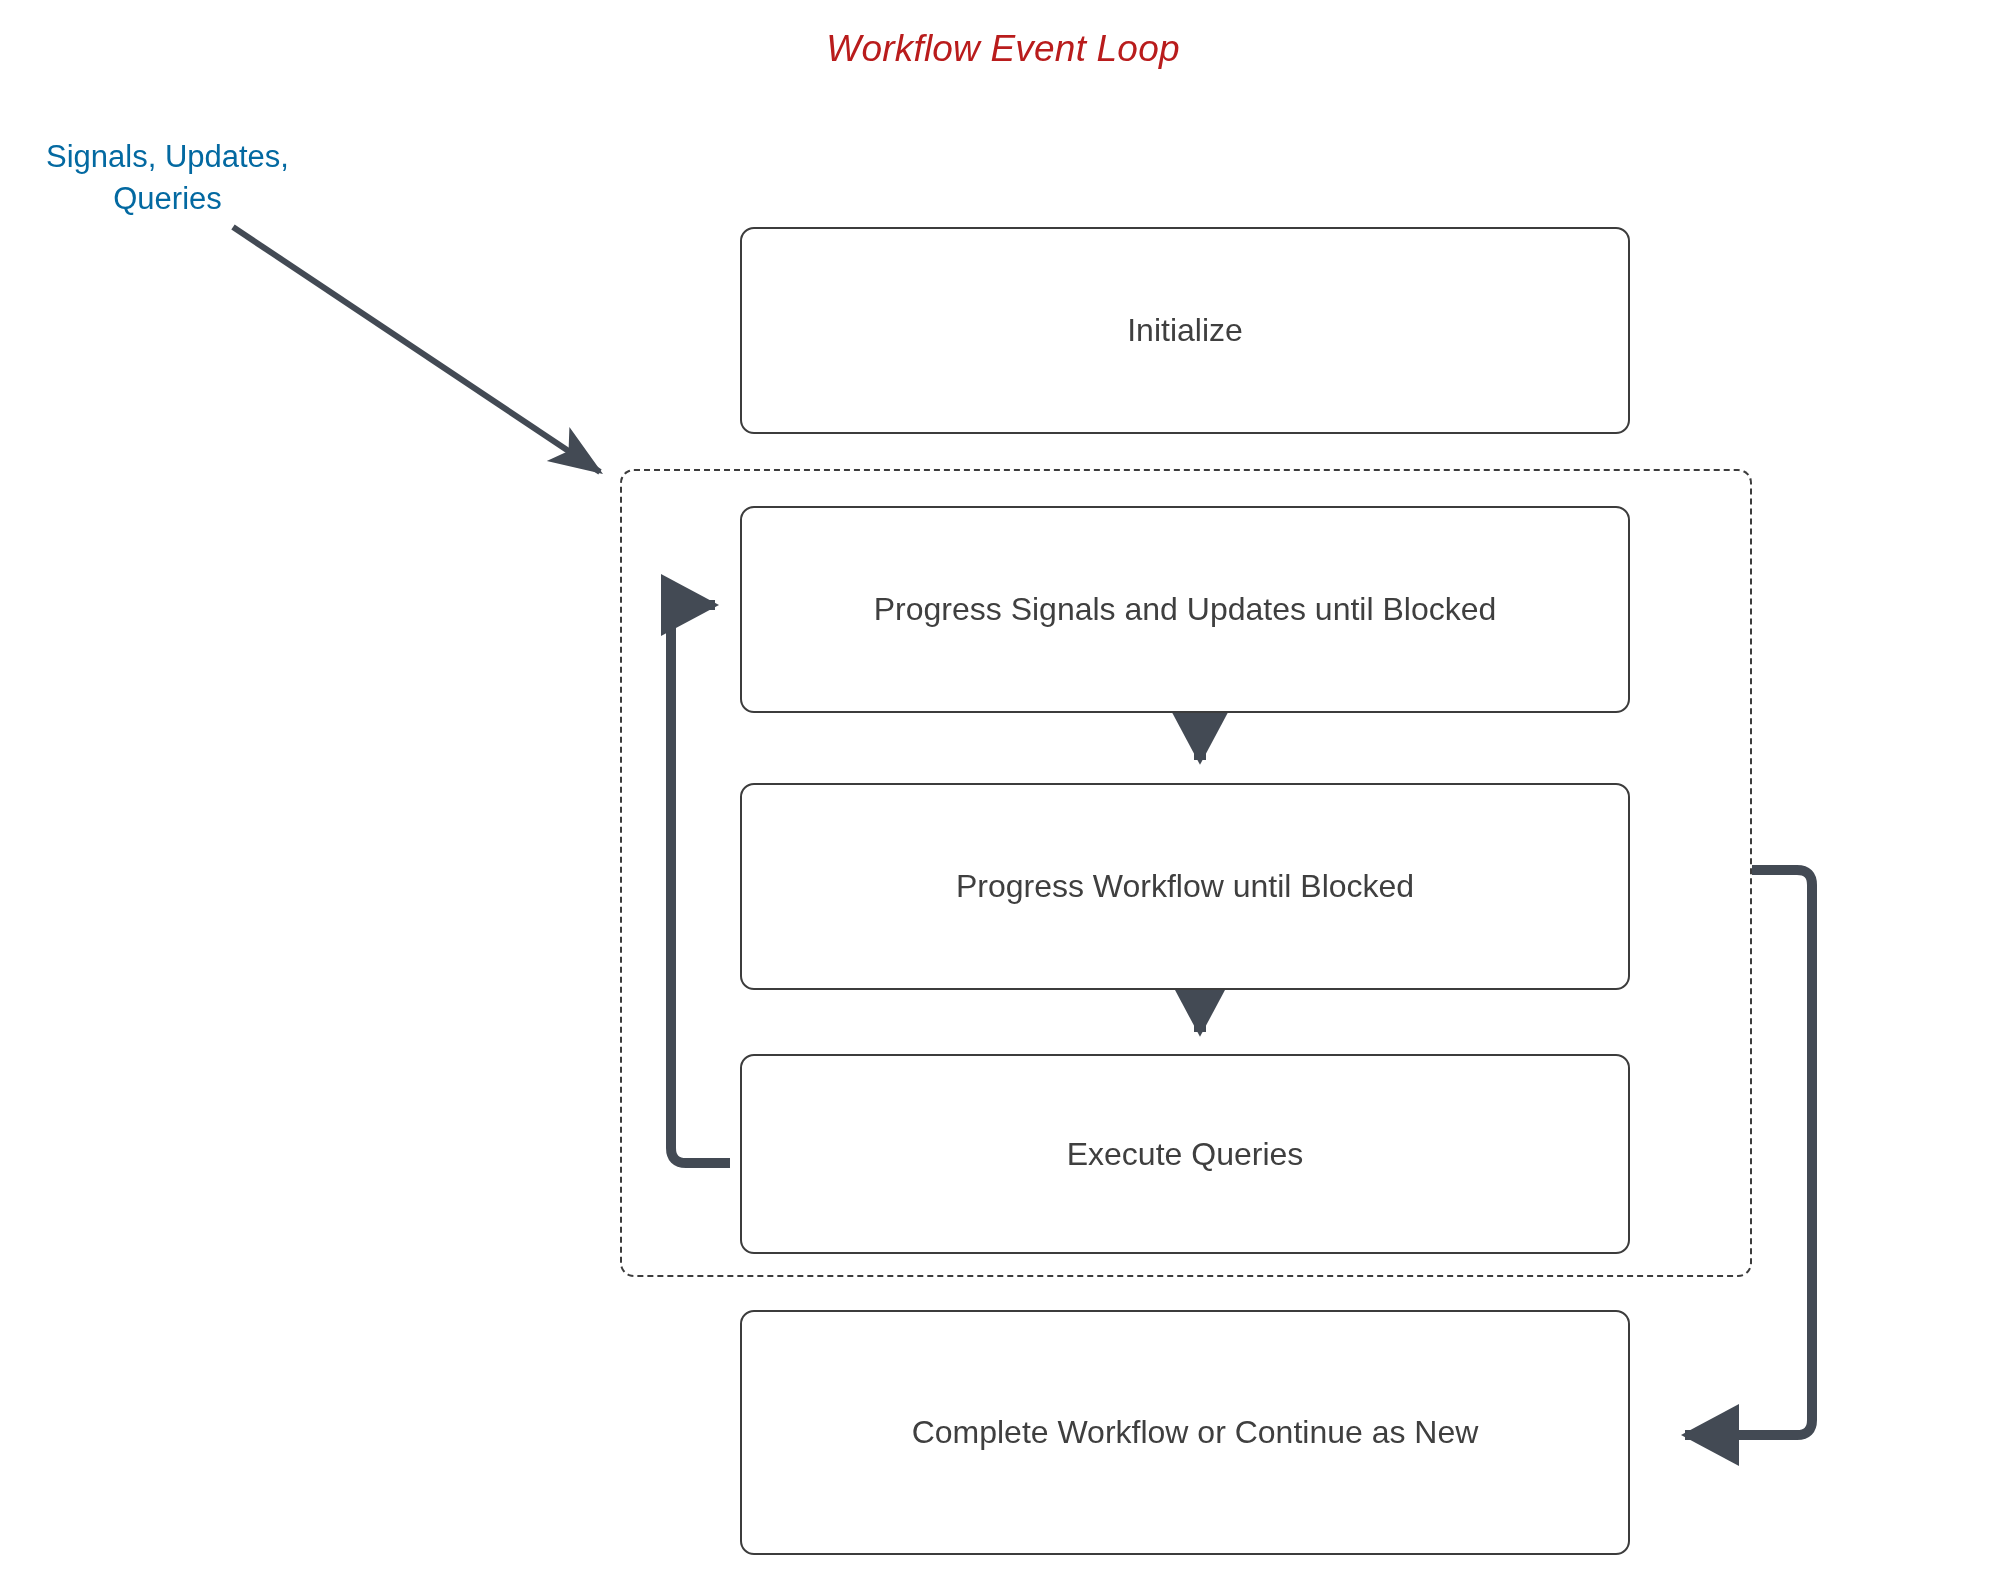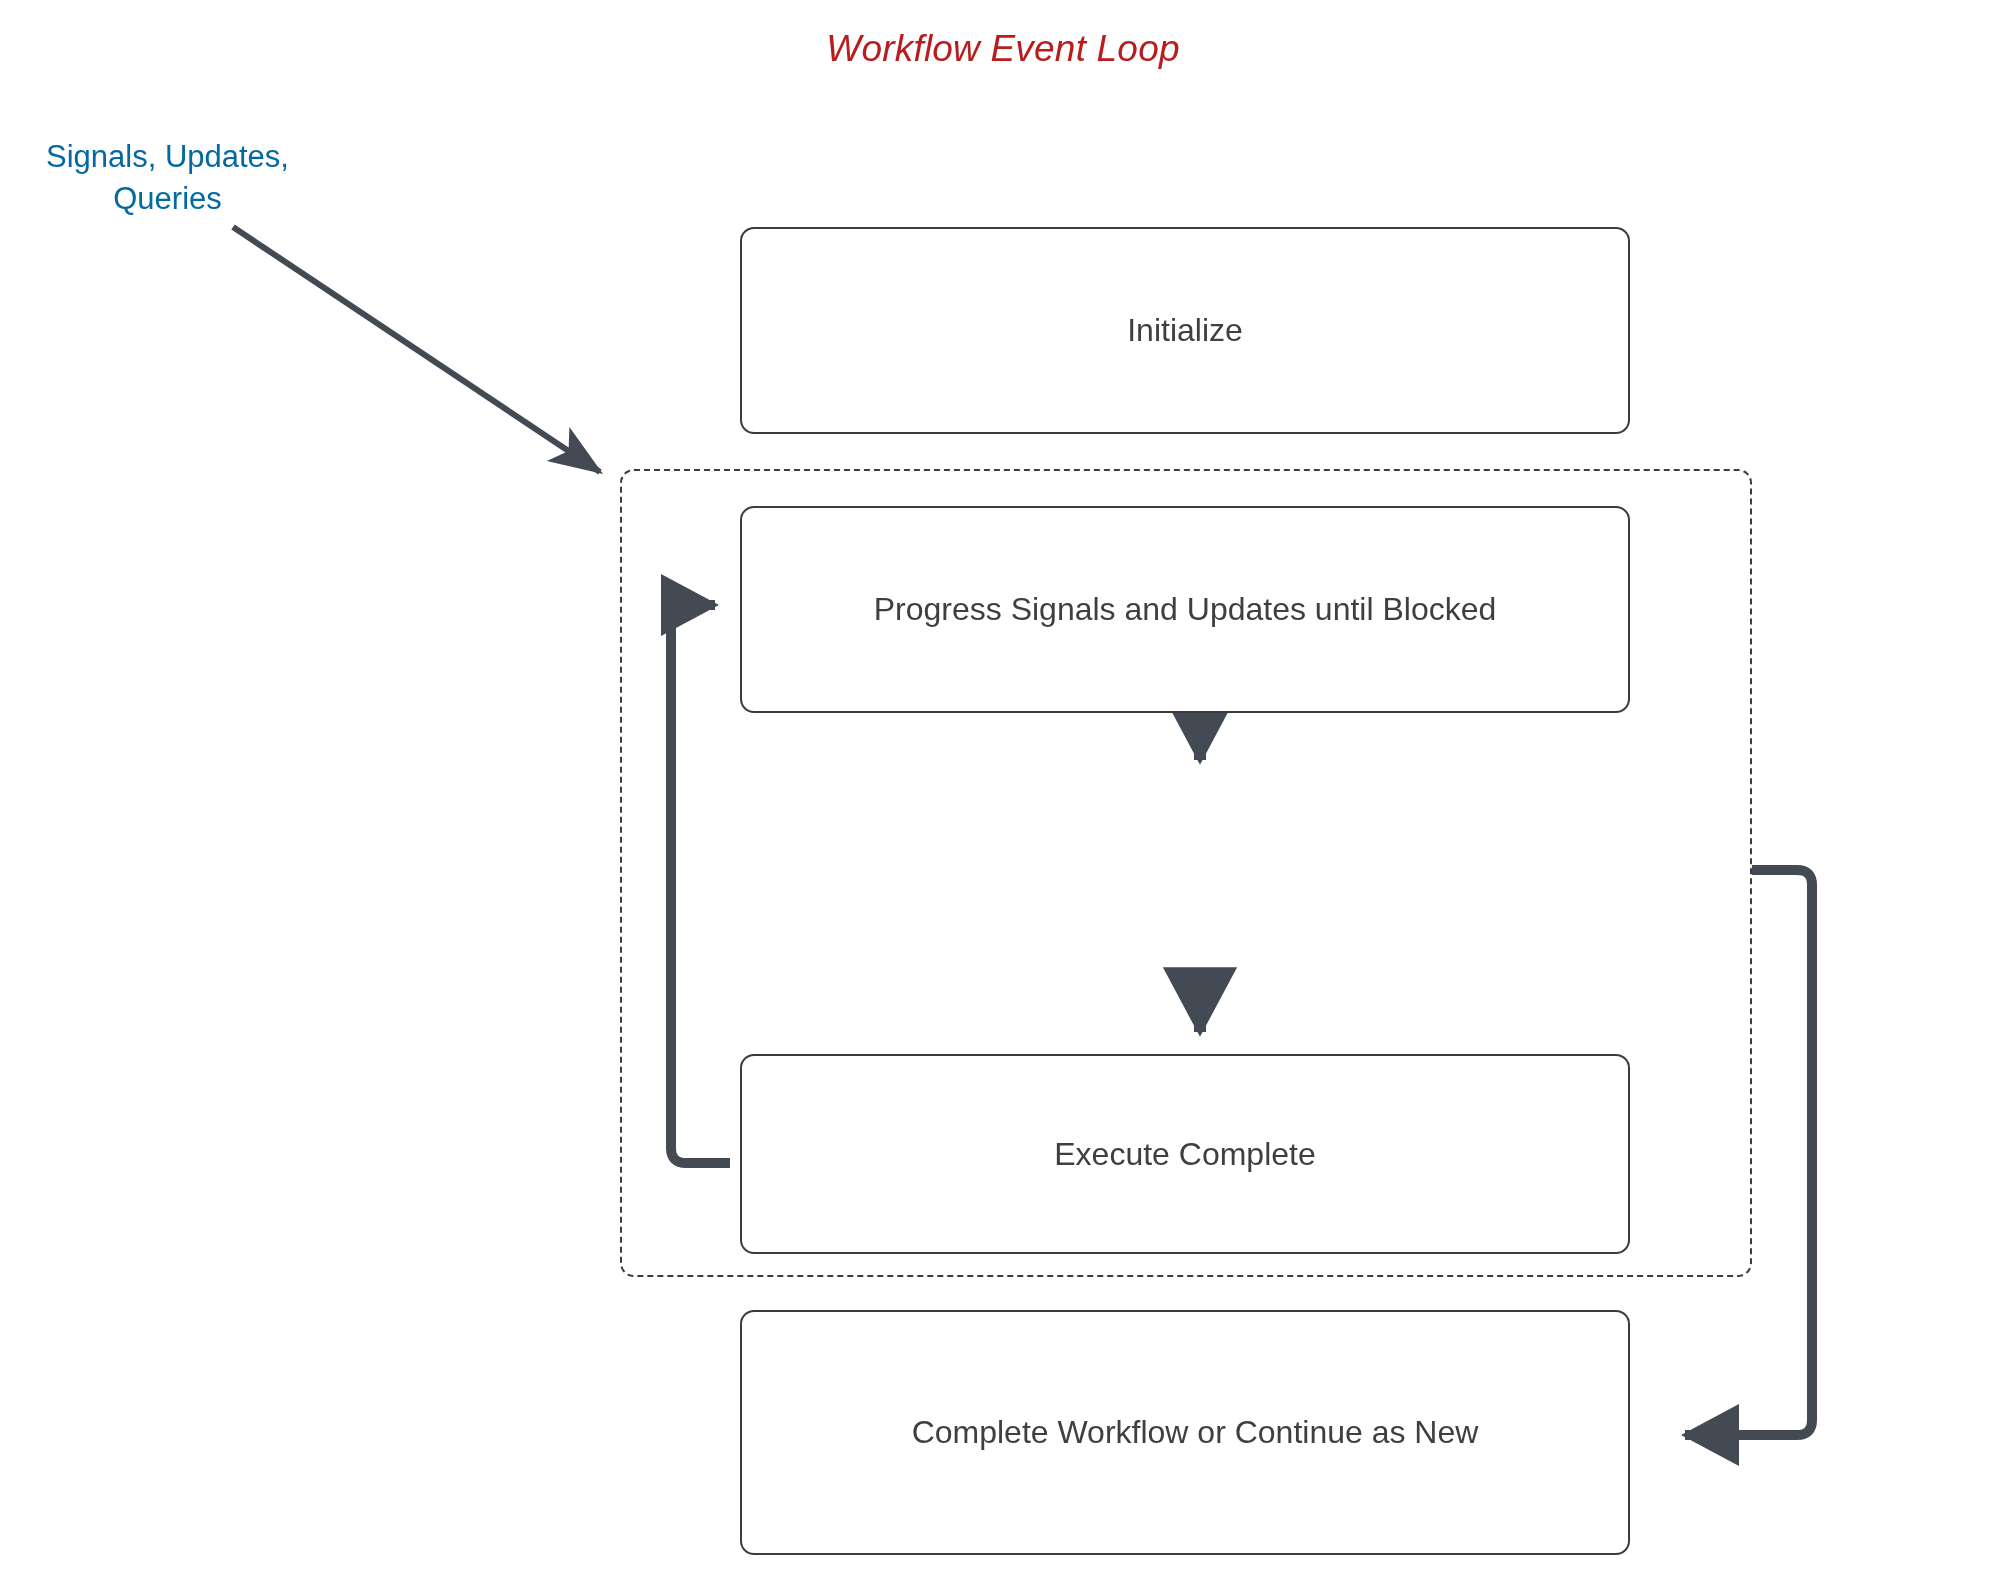--- a/index.html
+++ b/index.html
@@ -103,22 +103,25 @@
   <div class="dashed-group" style="left:620px; top:469px; width:1132px; height:808px;"></div>
 
   <div class="node" style="left:740px; top:227px; width:890px; height:207px;">
     <span class="node-label">Initialize</span>
   </div>
 
   <div class="node" style="left:740px; top:506px; width:890px; height:207px;">
     <span class="node-label">Progress Signals and Updates until Blocked</span>
   </div>
 
+  <div class="node" style="left:740px; top:783px; width:890px; height:207px;">
+    <span class="node-label">Progress Workflow until Blocked</span>
+  </div>
 
   <div class="node" style="left:740px; top:1054px; width:890px; height:200px;">
-    <span class="node-label">Execute Complete</span>
+    <span class="node-label">Execute Queries</span>
   </div>
 
   <div class="node" style="left:740px; top:1310px; width:890px; height:245px;padding-left:20px;">
     <span class="node-label">Complete Workflow or Continue as New</span>
   </div>
 
 </div>
 
 </body></html>

